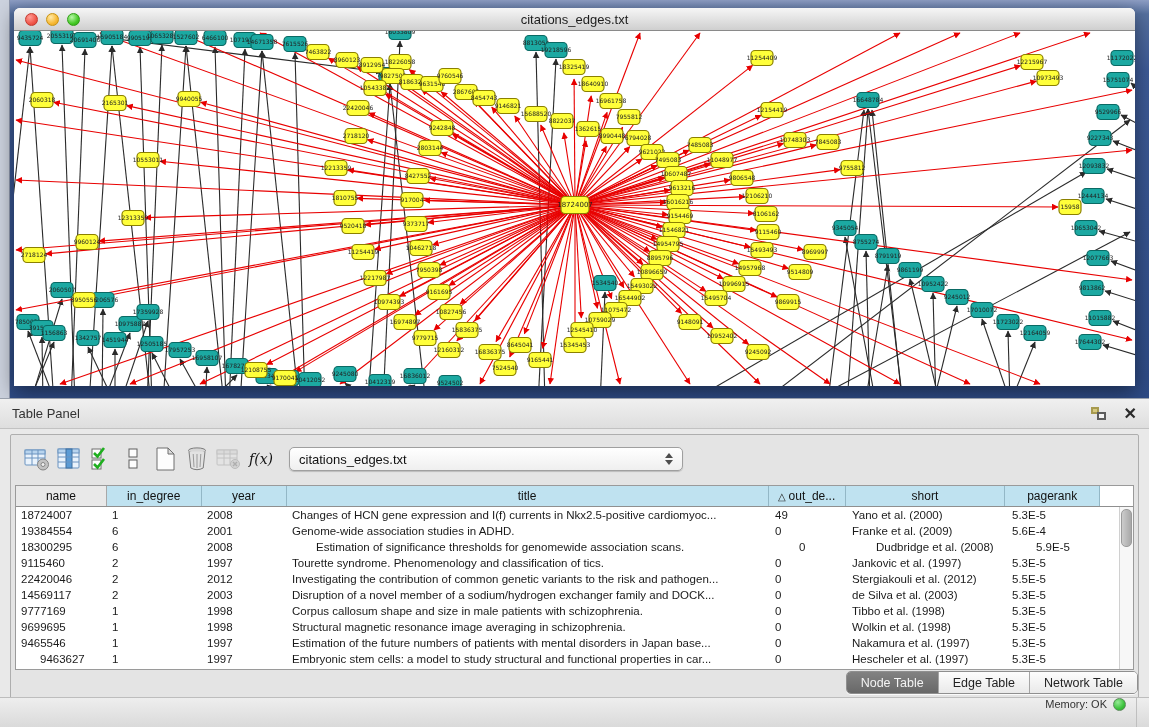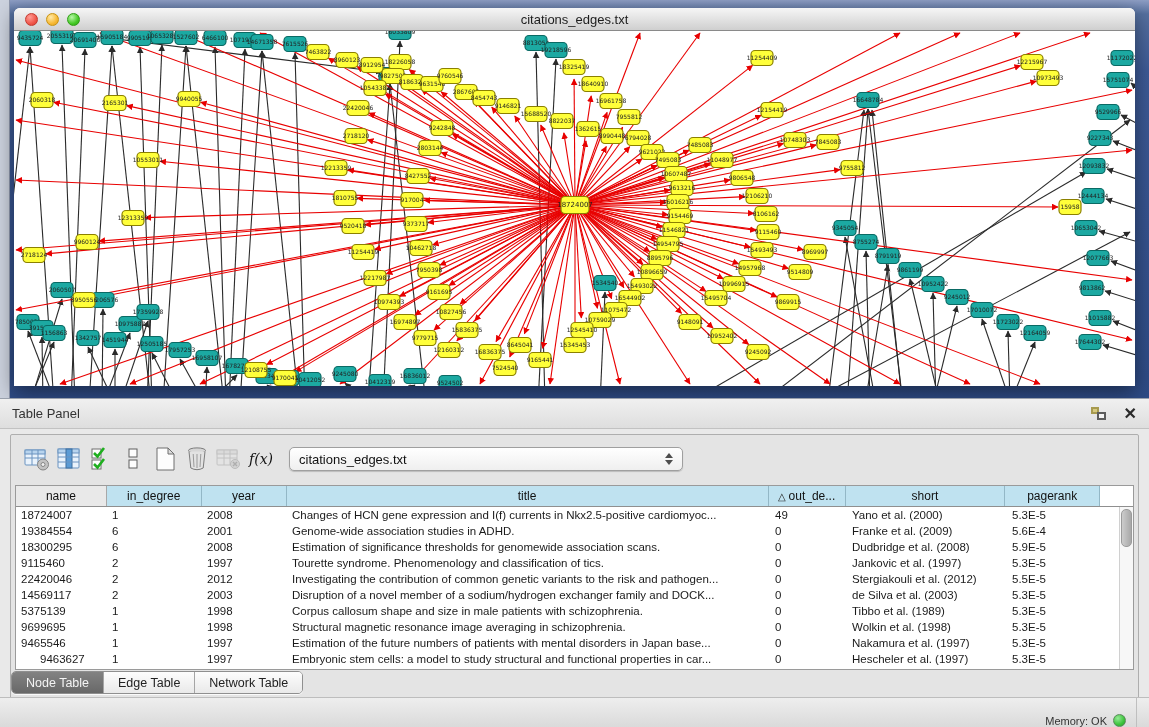--- a/index.html
+++ b/index.html
@@ -58,31 +58,31 @@
   .th.gray{background:#e9e9e9;border-right:1px solid #a8a8a8;}
   .th.filler{background:#fff;border-right:none;}
   .sort-tri{font-size:10px;margin-right:3px;color:#222;}
   .trow{display:flex;height:16px;align-items:center;}
   .td{box-sizing:border-box;padding-left:5px;font-size:11.5px;color:#1a1a1a;
       white-space:nowrap;overflow:hidden;}
   .vscroll{position:absolute;top:21px;right:0;width:13px;bottom:0;background:#f7f7f7;border-left:1px solid #d0d0d0;}
   .vthumb{position:absolute;top:2px;left:1px;width:9px;height:36px;border-radius:5px;
           background:linear-gradient(90deg,#cccccc,#a8a8a8);border:1px solid #9b9b9b;}
 
-  .tabbar{position:absolute;left:0;right:0;bottom:0;height:31px;display:flex;align-items:center;justify-content:flex-start;}
+  .tabbar{position:absolute;left:0;right:0;bottom:0;height:31px;display:flex;align-items:center;justify-content:flex-end;}
   .seg{display:flex;border:1px solid #8f8f8f;border-radius:5px;overflow:hidden;
        box-shadow:inset 0 1px 0 rgba(255,255,255,.6),0 1px 0 rgba(255,255,255,.8);}
   .seg-btn{padding:0 14px;height:21px;display:flex;align-items:center;font-size:12.5px;color:#222;
            background:linear-gradient(#fdfdfd,#e9e9e9);border-right:1px solid #a5a5a5;cursor:default;}
   .seg-btn:last-child{border-right:none;}
   .seg-btn.active{background:linear-gradient(#828282,#686868);color:#f4f4f4;}
 
   .statusbar{position:absolute;left:0;bottom:0;width:1149px;height:30px;box-sizing:border-box;
              background:linear-gradient(#eeeeee,#dadada);border-top:1px solid #bdbdbd;
-             display:flex;align-items:flex-end;justify-content:flex-end;padding-right:12px;
+             display:flex;align-items:flex-start;justify-content:flex-end;padding-right:12px;
              font-size:11px;color:#333;}
   .mem-dot{width:13px;height:13px;border-radius:50%;margin-left:6px;box-sizing:border-box;
            background:radial-gradient(circle at 35% 30%,#96ea96,#3cc33c 60%,#2a9e2a);border:1px solid #5a8a5a;}
   .status-div{width:1px;height:30px;background:#bfbfbf;margin-left:10px;}
 </style>
 </head>
 <body>
 
 <div class="desktop">
   <div class="left-strip"></div>
@@ -1054,21 +1054,21 @@
             <div class="td" style="width: 85px;">2001</div>
             <div class="td" style="width: 483px;">Genome-wide association studies in ADHD.</div>
             <div class="td" style="width: 77px;">0</div>
             <div class="td" style="width: 160px;">Franke et al. (2009)</div>
             <div class="td" style="width: 95px;">5.6E-4</div>
           </div>
           <div class="trow">
             <div class="td" style="width: 91px;">18300295</div>
             <div class="td" style="width: 95px;">6</div>
             <div class="td" style="width: 85px;">2008</div>
-            <div class="td" style="width: 483px;">Estimation of significance thresholds for genomewide association scans.</div>
+            <div class="td" style="width: 483px; margin-left: 24px;">Estimation of significance thresholds for genomewide association scans.</div>
             <div class="td" style="width: 77px;">0</div>
             <div class="td" style="width: 160px;">Dudbridge et al. (2008)</div>
             <div class="td" style="width: 95px;">5.9E-5</div>
           </div>
           <div class="trow">
             <div class="td" style="width: 91px;">9115460</div>
             <div class="td" style="width: 95px;">2</div>
             <div class="td" style="width: 85px;">1997</div>
             <div class="td" style="width: 483px;">Tourette syndrome. Phenomenology and classification of tics.</div>
             <div class="td" style="width: 77px;">0</div>
@@ -1087,26 +1087,26 @@
           <div class="trow">
             <div class="td" style="width: 91px;">14569117</div>
             <div class="td" style="width: 95px;">2</div>
             <div class="td" style="width: 85px;">2003</div>
             <div class="td" style="width: 483px;">Disruption of a novel member of a sodium/hydrogen exchanger family and DOCK...</div>
             <div class="td" style="width: 77px;">0</div>
             <div class="td" style="width: 160px;">de Silva et al. (2003)</div>
             <div class="td" style="width: 95px;">5.3E-5</div>
           </div>
           <div class="trow">
-            <div class="td" style="width: 91px;">5375139</div>
+            <div class="td" style="width: 91px;">9777169</div>
             <div class="td" style="width: 95px;">1</div>
             <div class="td" style="width: 85px;">1998</div>
             <div class="td" style="width: 483px;">Corpus callosum shape and size in male patients with schizophrenia.</div>
             <div class="td" style="width: 77px;">0</div>
-            <div class="td" style="width: 160px;">Tibbo et al. (1989)</div>
+            <div class="td" style="width: 160px;">Tibbo et al. (1998)</div>
             <div class="td" style="width: 95px;">5.3E-5</div>
           </div>
           <div class="trow">
             <div class="td" style="width: 91px;">9699695</div>
             <div class="td" style="width: 95px;">1</div>
             <div class="td" style="width: 85px;">1998</div>
             <div class="td" style="width: 483px;">Structural magnetic resonance image averaging in schizophrenia.</div>
             <div class="td" style="width: 77px;">0</div>
             <div class="td" style="width: 160px;">Wolkin et al. (1998)</div>
             <div class="td" style="width: 95px;">5.3E-5</div>

